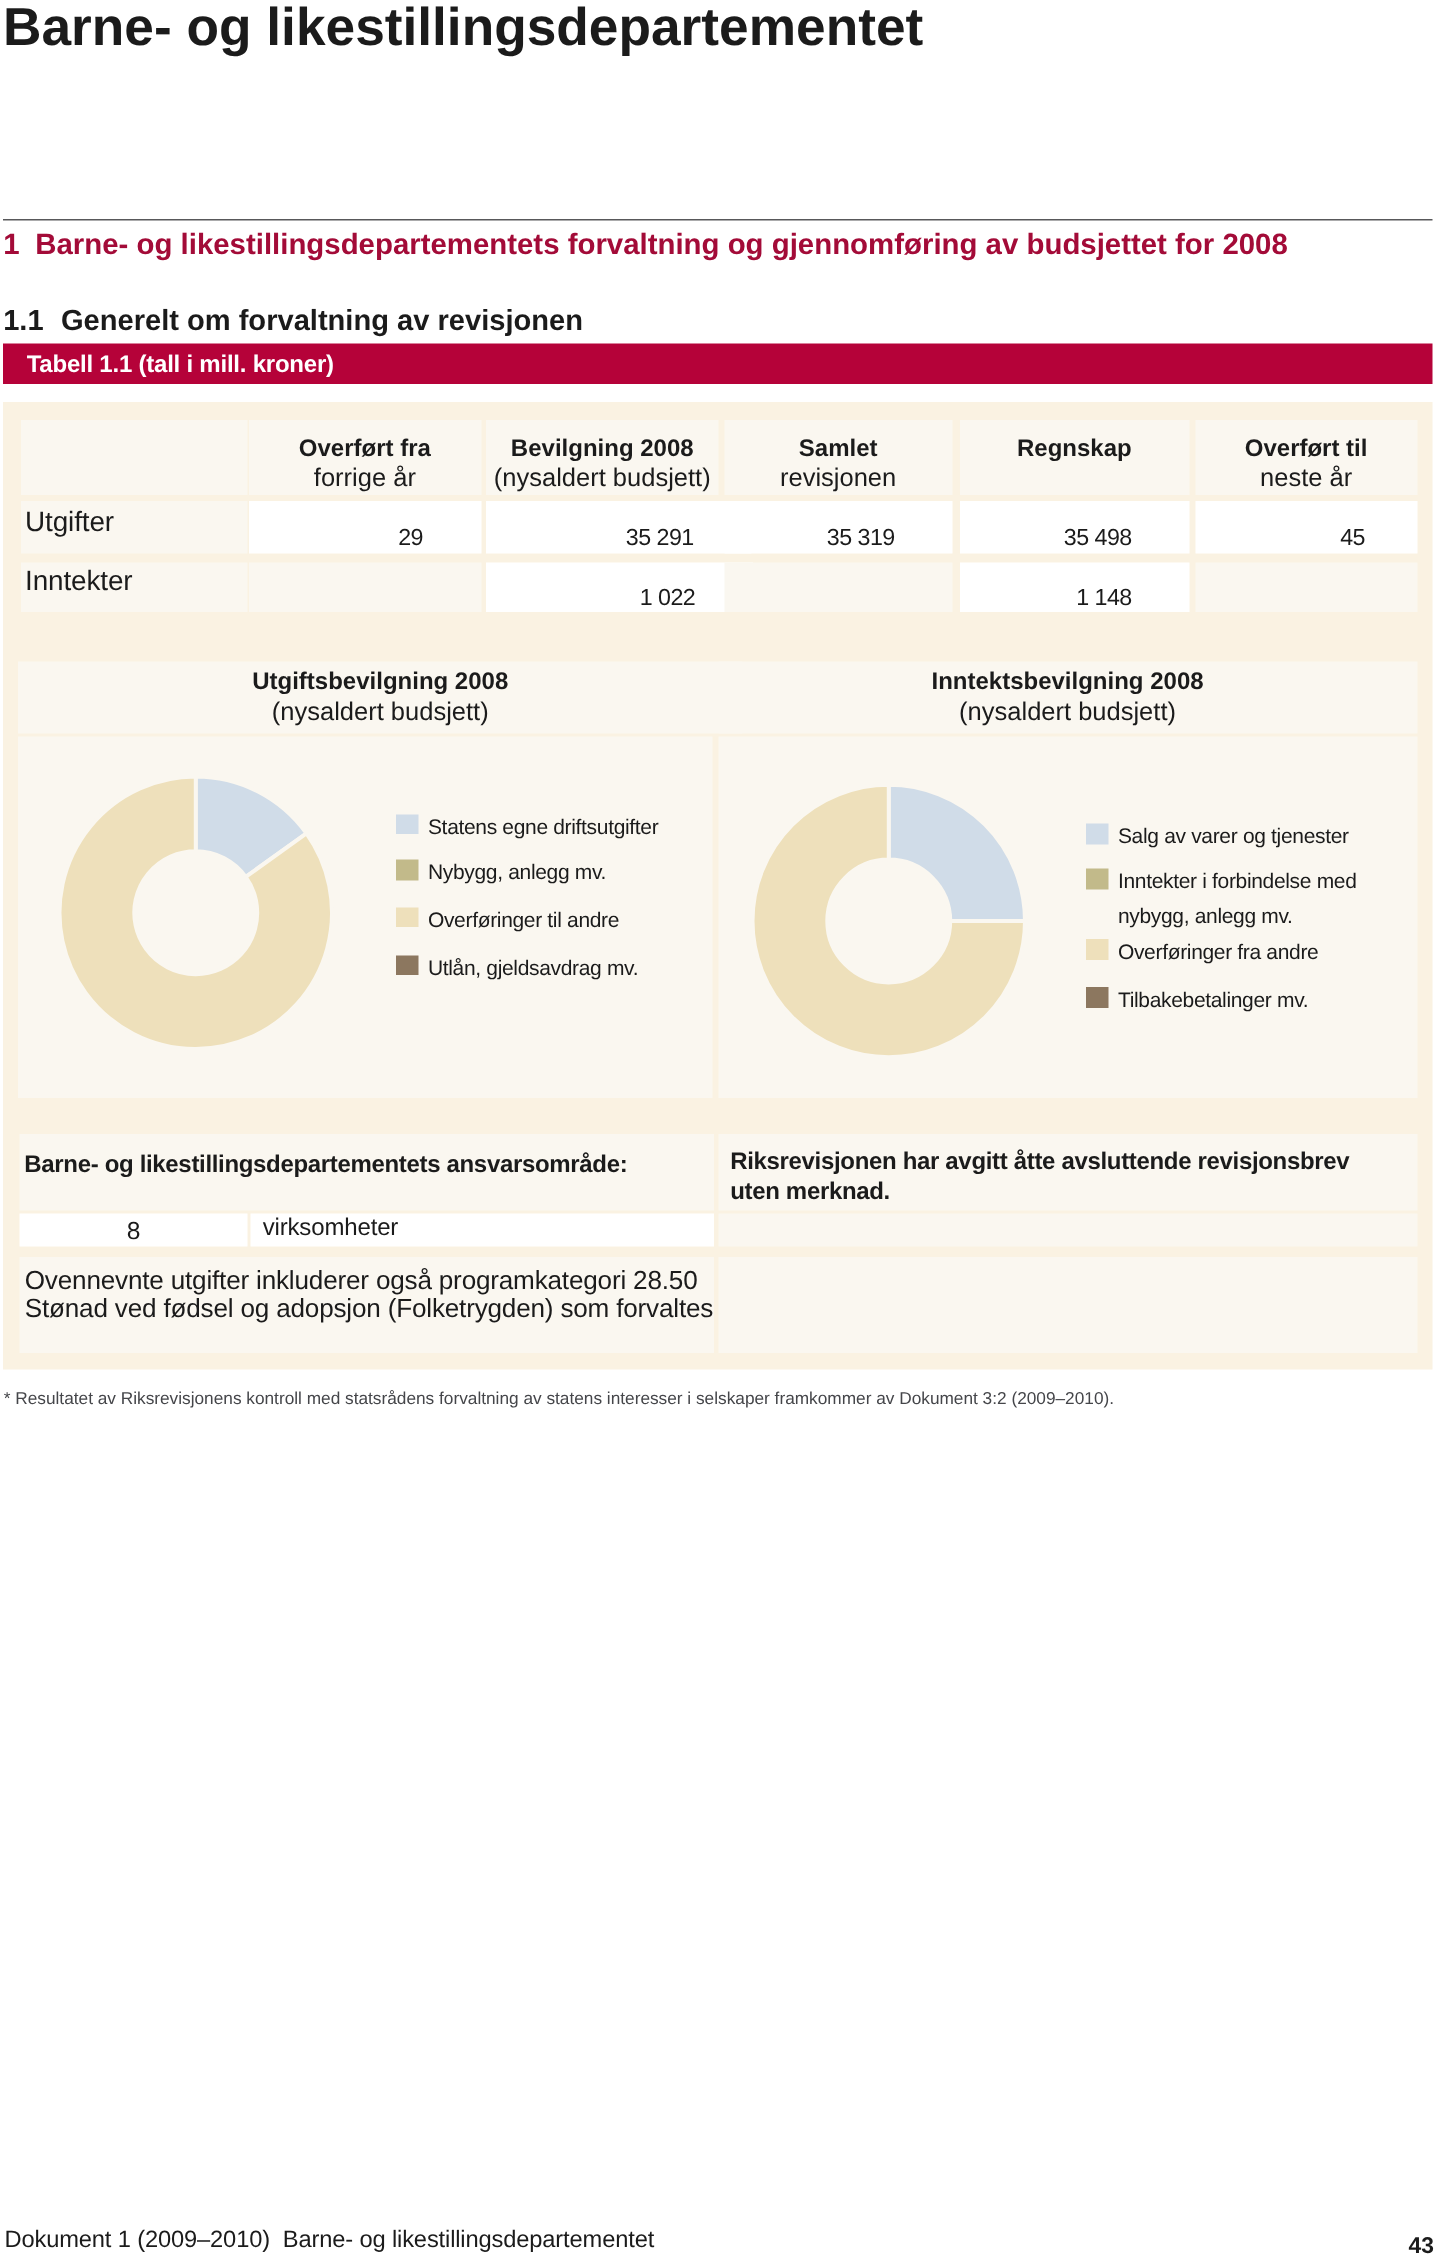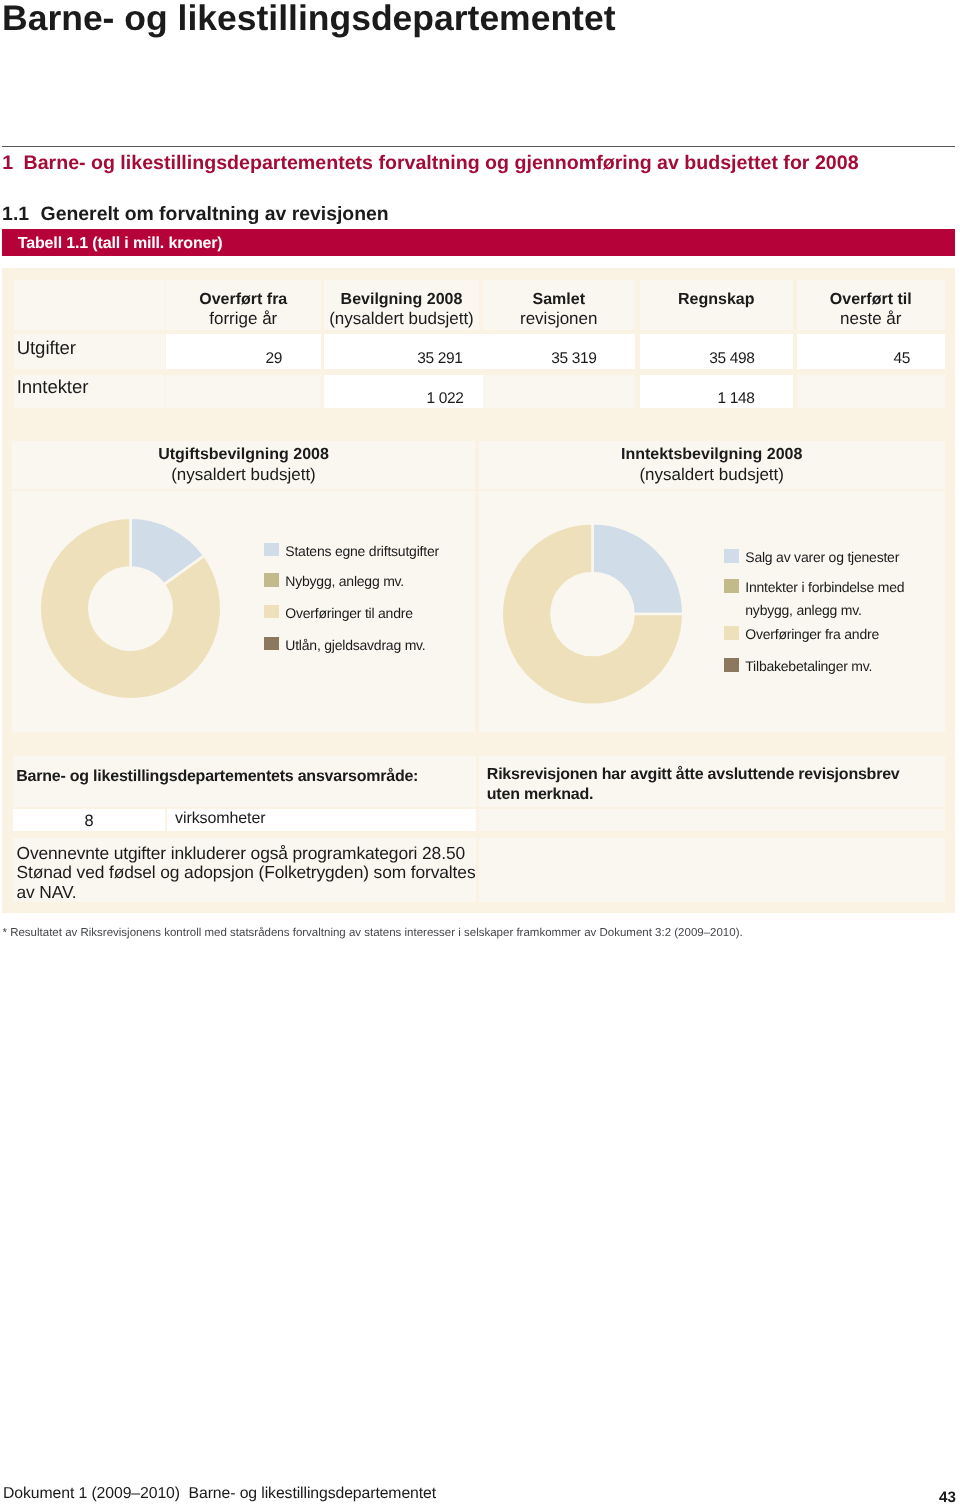--- a/index.html
+++ b/index.html
@@ -108,21 +108,21 @@
       </div>
       <div class="cell" style="left: 164px; top: 106.5px; width: 154.5px; height: 33.8px;"></div>
       <div class="cell w" style="left: 322px; top: 106.5px; width: 178px; height: 33.8px;">
         <div class="tnum" style="top: 15.5px;">1 022</div>
       </div>
       <div class="cell" style="left: 480.5px; top: 106.5px; width: 152.5px; height: 33.8px;"></div>
       <div class="cell w" style="left: 637.5px; top: 106.5px; width: 153.5px; height: 33.8px;">
         <div class="tnum" style="top: 15.5px;">1 148</div>
       </div>
       <div class="cell" style="left: 795px; top: 106.5px; width: 147.5px; height: 33.8px;"></div>
-      <div class="cell" style="left: 10px; top: 172.5px; width: 463px; height: 48.7px;">
+      <div class="cell" style="left: 10px; top: 172.5px; width: 463px; height: 48.7px; padding-left: 20px;">
         <div class="ctitle" style="top: 5.5px;"><span>Utgiftsbevilgning 2008</span><span class="sub">(nysaldert budsjett)</span></div>
       </div>
       <div class="cell" style="left: 10px; top: 222.5px; width: 463px; height: 241.5px;">
         <svg width="463" height="241.5" style="position: absolute; left: 0px; top: 0px;">
           <path d="M 118.5 26.700000000000003 A 90.8 90.8 0 0 1 192.2926301305249 64.5917044460933 L 151.82046074175685 93.60969033358839 A 41 41 0 0 0 118.5 76.5 Z" fill="#d0dce8" stroke="#faf7f0" stroke-width="2.6"></path>
           <path d="M 192.2926301305249 64.5917044460933 A 90.8 90.8 0 1 1 118.49999999999999 26.700000000000003 L 118.49999999999999 76.5 A 41 41 0 1 0 151.82046074175685 93.60969033358839 Z" fill="#eee0bb" stroke="#faf7f0" stroke-width="2.6"></path>
         </svg>
         <div class="legend-sw" style="left: 251.8px; top: 52.1px; background: rgb(208, 220, 232);"></div>
         <div class="legend-tx" style="left: 273.3px; top: 49.2px;">
           <div>Statens egne driftsutgifter</div>
@@ -172,21 +172,20 @@
       <div class="cell w" style="left: 11px; top: 540.7px; width: 151.6px; height: 22.4px;">
         <div class="bnum" style="top: 3.5px;">8</div>
       </div>
       <div class="cell w" style="left: 165px; top: 540.7px; width: 309px; height: 22.4px;">
         <div class="blabel" style="left: 8.1px; top: 1.5px;">virksomheter</div>
       </div>
       <div class="cell" style="left: 11px; top: 569.6px; width: 463px; height: 64.5px;">
         <div class="bnote" style="left: 3.5px; top: 6.3px;">
           <div>Ovennevnte utgifter inkluderer også programkategori 28.50</div>
           <div>Stønad ved fødsel og adopsjon (Folketrygden) som forvaltes</div>
-          <div>av NAV.</div>
         </div>
       </div>
       <div class="cell" style="left: 476.8px; top: 487.5px; width: 465.8px; height: 51.2px;">
         <div class="bhead" style="left: 8px; top: 9.5px; line-height: 20.2px;">
           <div>Riksrevisjonen har avgitt åtte avsluttende revisjonsbrev</div>
           <div>uten merknad.</div>
         </div>
       </div>
       <div class="cell" style="left: 476.8px; top: 540.7px; width: 465.8px; height: 22.4px;"></div>
       <div class="cell" style="left: 476.8px; top: 569.6px; width: 465.8px; height: 64.5px;"></div>

